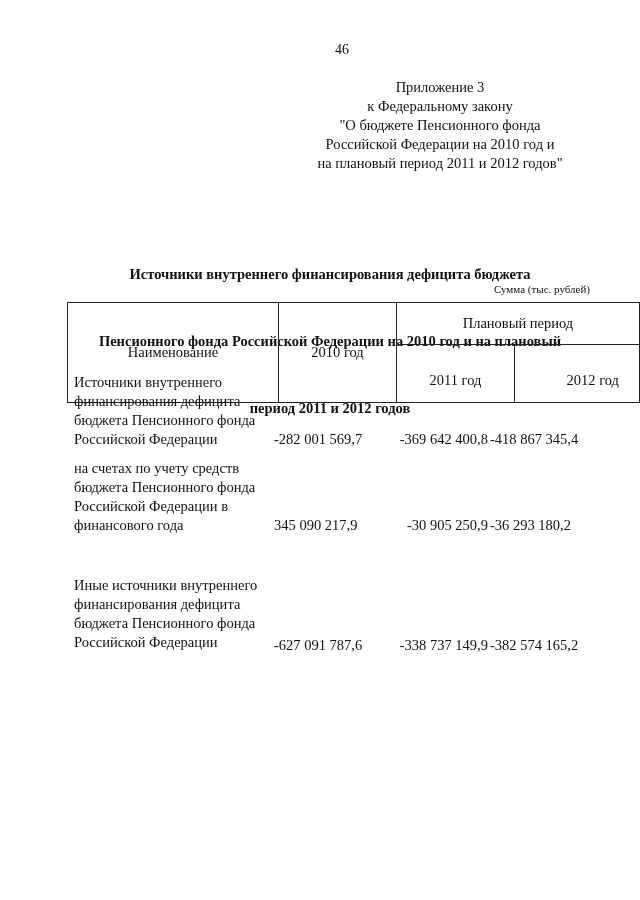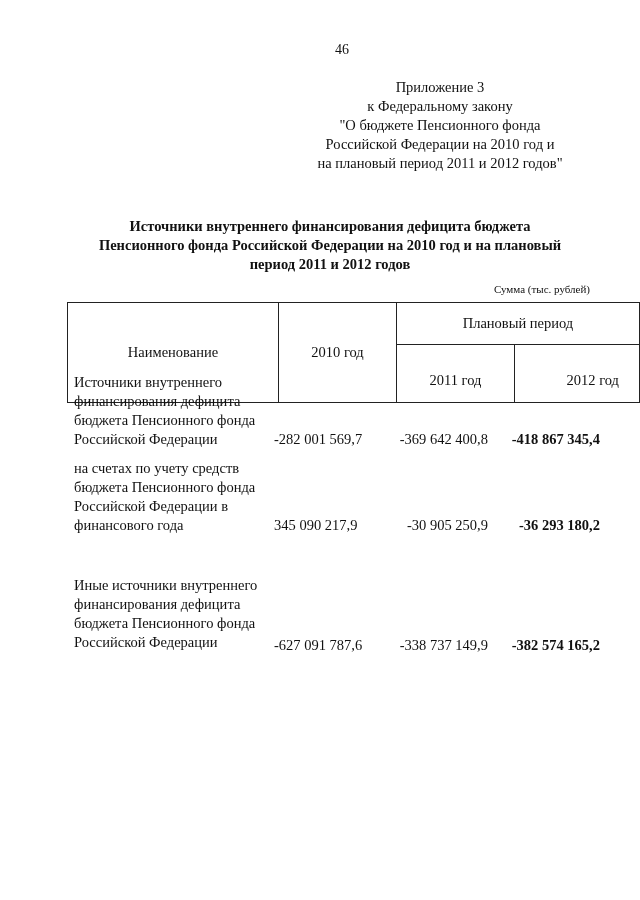--- a/index.html
+++ b/index.html
@@ -3,39 +3,39 @@
 <meta charset="utf-8">
 <style>
   html, body { margin: 0; padding: 0; background: #ffffff; }
   body { width: 640px; height: 900px; position: relative; overflow: hidden;
          font-family: "Liberation Serif", serif; color: #111; }
   .abs { position: absolute; }
   .page-num { left: 0; width: 640px; top: 42px; text-align: center; font-size: 14px; margin-left: 22px; }
   .appendix { left: 300px; width: 280px; top: 78px; text-align: center; font-size: 14.5px; line-height: 19px; }
   .appendix div { white-space: nowrap; }
   .title { left: 60px; width: 540px; top: 217px; text-align: center; font-size: 14.5px; font-weight: bold; line-height: 19px; }
-  .title div { white-space: nowrap; }
+  .title div { white-space: nowrap; margin-top: 48px; }
   .unit { right: 50px; top: 283px; font-size: 11px; text-align: right; white-space: nowrap; }
   table.hdr { position: absolute; left: 67px; top: 302px; border-collapse: collapse; font-size: 14.5px; }
   table.hdr td { border: 1px solid #222; padding: 12px; text-align: center; }
   .c1 { width: 204px; }
   .c2 { width: 105px; }
   .c3 { width: 105px; }
   .c4 { width: 112px; }
   .h-top { height: 17px; }
   .h-bot { height: 33px; vertical-align: bottom; margin-left: 8px; }
   .h-bot span { display: block; padding-bottom: 1px; }
   .h-bot.right span { text-align: right; padding-right: 8px; }
   .row { position: absolute; left: 74px; width: 530px; font-size: 14.5px; line-height: 19px; }
   .row .name { width: 200px; }
   .row .name div { white-space: nowrap; }
   .row .v { position: absolute; bottom: 0; white-space: nowrap; }
   .row .v1 { left: 200px; width: 106px; }
   .row .v2 { left: 308px; width: 106px; text-align: right; }
-  .row .v3 { left: 416px; width: 110px; text-align: right; font-weight: bold; }
+  .row .v3 { left: 416px; width: 110px; text-align: left; }
 </style>
 </head>
 <body>
 
 <div class="abs page-num">46</div>
 
 <div class="abs appendix">
   <div>Приложение 3</div>
   <div>к Федеральному закону</div>
   <div>"О бюджете Пенсионного фонда</div>

